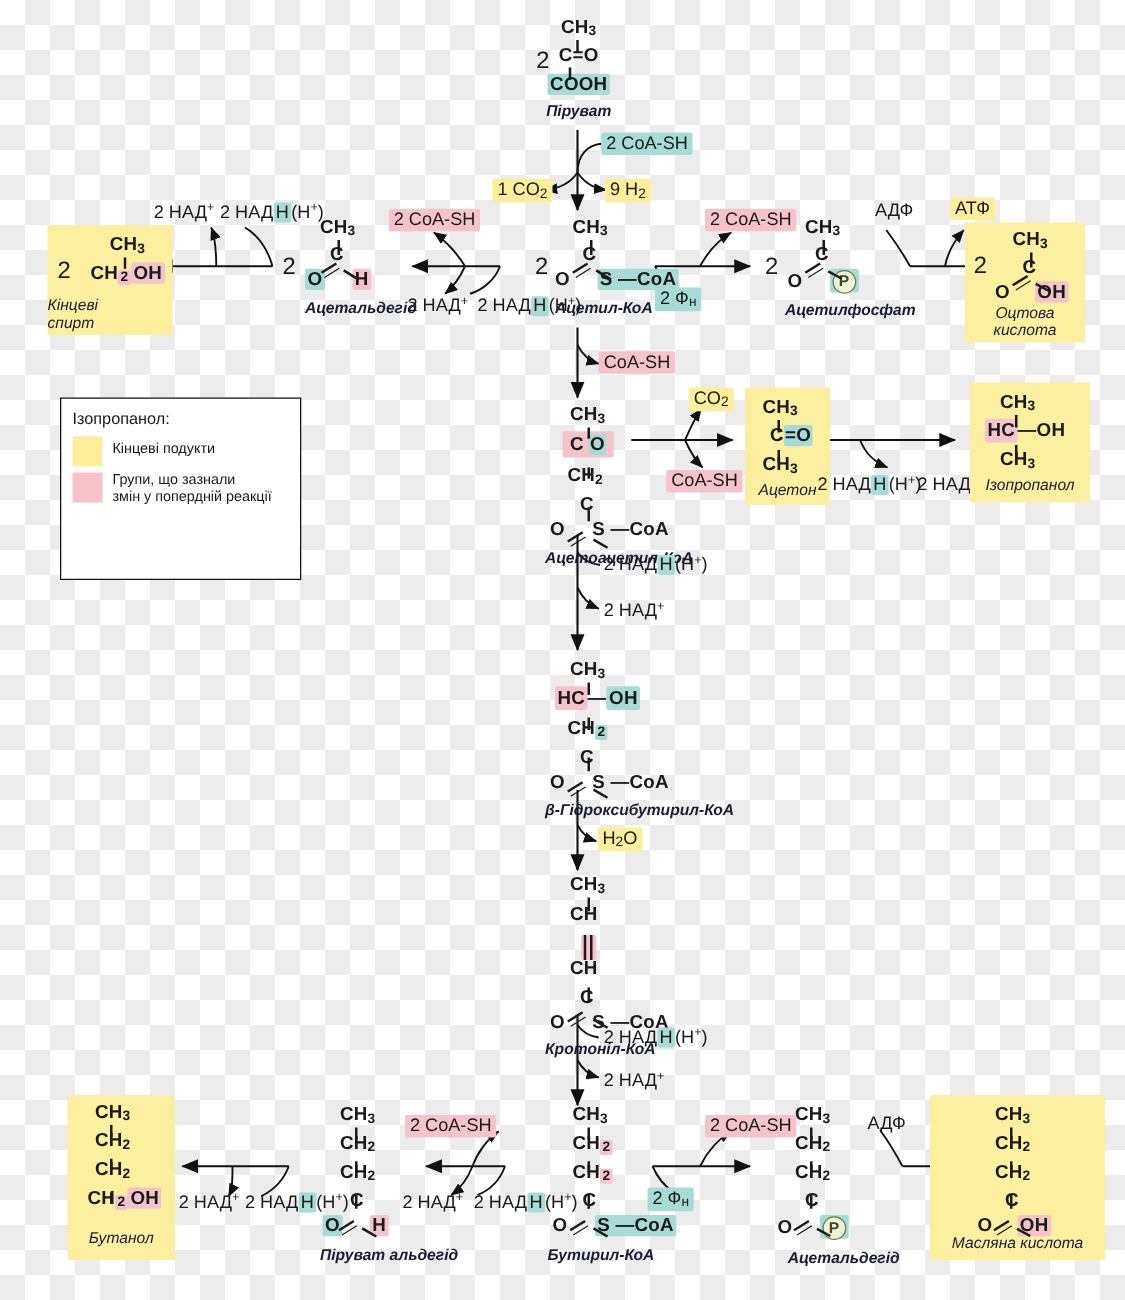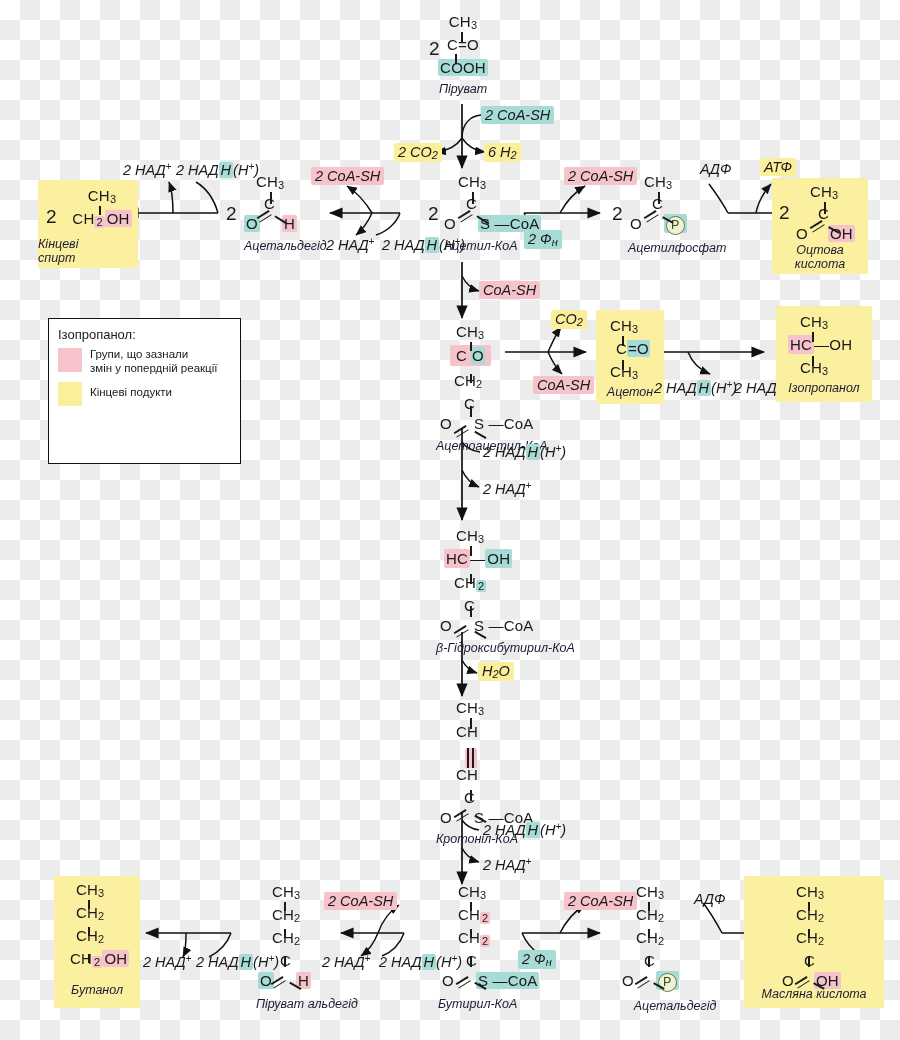--- a/index.html
+++ b/index.html
@@ -18,40 +18,40 @@
     background-image:
       linear-gradient(45deg, #ececec 25%, transparent 25%, transparent 75%, #ececec 75%),
       linear-gradient(45deg, #ececec 25%, transparent 25%, transparent 75%, #ececec 75%);
     background-size:40px 40px;
     background-position:0 0, 20px 20px;
     background-color:#ffffff;
     z-index:0;
   }
   #stage{ position:absolute; left:0; top:0; width:900px; height:1040px; z-index:2; }
   svg#wires{ position:absolute; left:0; top:0; width:900px; height:1040px; z-index:1; pointer-events:none; }
-  .mol{ position:absolute; text-align:center; line-height:1.02; white-space:nowrap; }
+  .mol{ position:absolute; text-align:center; line-height:1.02; white-space:nowrap;font-weight:bold; }
   .mol .ln{ font-size:15px; letter-spacing:.2px; height:19px; }
   .sub{ font-size:11px; vertical-align:-2px; }
   .sup{ font-size:10px; vertical-align:5px; }
   .name{
     font-style:italic; font-size:12.5px; color:#1b1b33;
     margin-top:3px; line-height:1.12; white-space:nowrap;
   }
   .coef{ position:absolute; font-size:19px; }
 
   
   .hl-teal{ background:#a6dbd6; border-radius:2px; padding:0 2px; }
   .hl-pink{ background:#f6c3cb; border-radius:2px; padding:0 2px; }
 
   .prodbox{
     position:absolute; background:#fbefa0; border-radius:1px;
     display:flex; flex-direction:column; align-items:center; justify-content:center;
   }
   .cofactor{
-    position:absolute; font-size:14.5px; white-space:nowrap; padding:1px 4px; border-radius:2px;font-style:italic;
+    position:absolute; font-size:14.5px; white-space:nowrap; padding:1px 4px; border-radius:2px;
   }
   .c-teal{ background:#a6dbd6; }
   .c-pink{ background:#f6c3cb; }
   .c-yell{ background:#fbef9c; }
   .c-plain{ background:transparent; }
 
   .pcirc{
     display:inline-block; width:19px; height:19px; border-radius:50%;
     border:1.4px solid #6b7a4a; background:#eef3d6; color:#3d4a22;
     font-size:12.5px; line-height:16px; text-align:center; vertical-align:middle;
@@ -167,24 +167,24 @@
     <div class="ln">CH<span class="sub">3</span></div>
     <div class="bondv" style="left:29px; top:18px; height:10px;"></div>
     <div class="ln" style="margin-top:4px;">C=O</div>
     <div class="bondv" style="left:23px; top:40px; height:10px;"></div>
     <div class="ln" style="margin-top:4px;"><span class="hl-teal">COOH</span></div>
     <div class="name">Піруват</div>
   </div>
 
   <div class="cofactor c-teal" style="left:481px; top:106px;">2 CoA-SH</div>
   <div class="cofactor c-yell" style="left:394px; top:143px;">
-    <span>2 CO</span><span class="sub">2</span>
+    <span>1 CO</span><span class="sub">2</span>
   </div>
   <div class="cofactor c-yell" style="left:484px; top:143px;">
-    <span>6 H</span><span class="sub">2</span>
+    <span>9 H</span><span class="sub">2</span>
   </div>
 
   <div class="prodbox" style="left:38px; top:180px; width:100px; height:88px;">
     <div class="coef" style="left:8px; top:26px;">2</div>
     <div class="mol" style="left:28px; top:8px; width:72px;">
       <div class="ln">CH<span class="sub">3</span></div>
       <div class="bondv" style="left:33px; top:18px; height:9px;"></div>
       <div class="ln" style="margin-top:4px;">CH<span class="sub hl-pink">2</span><span class="hl-pink">OH</span></div>
     </div>
     <div class="name" style="position:absolute; left:0; top:54px; width:100px;">
@@ -280,31 +280,31 @@
       <div class="bonddiagR" style="left:32px; top:45px; width:12px; transform:rotate(28deg);"></div>
     </div>
     <div class="name" style="position:absolute; left:0; top:62px; width:96px; text-align:center;">
       <div>Оцтова</div>
       <div>кислота</div>
     </div>
   </div>
 
   <div id="legend">
     <div class="ltitle">Ізопропанол:</div>
+    <div class="lrow" style="margin-top:6px;">
+      <div class="sw sw-yell"></div>
+      <div class="ltxt" style="padding-top:4px;">
+        <div>Кінцеві подукти</div>
+      </div>
+    </div>
     <div class="lrow">
       <div class="sw sw-pink"></div>
       <div class="ltxt">
         <div>Групи, що зазнали</div>
         <div>змін  у попердній реакції</div>
-      </div>
-    </div>
-    <div class="lrow" style="margin-top:6px;">
-      <div class="sw sw-yell"></div>
-      <div class="ltxt" style="padding-top:4px;">
-        <div>Кінцеві подукти</div>
       </div>
     </div>
   </div>
 
   <div class="cofactor c-pink" style="left:479px; top:281px;">CoA-SH</div>
 
   <div class="mol" style="left:436px; top:324px; width:120px;">
     <div class="ln" style="text-align:left; padding-left:20px;">CH<span class="sub">3</span></div>
     <div class="bondv" style="left:34px; top:18px; height:9px;"></div>
     <div class="ln" style="text-align:left; padding-left:14px; margin-top:5px;"><span class="hl-pink" style="padding:2px 6px;">C<span style="display:inline-block;width:4px;"></span><span class="hl-teal" style="padding:0 1px;">O</span></span></div>

